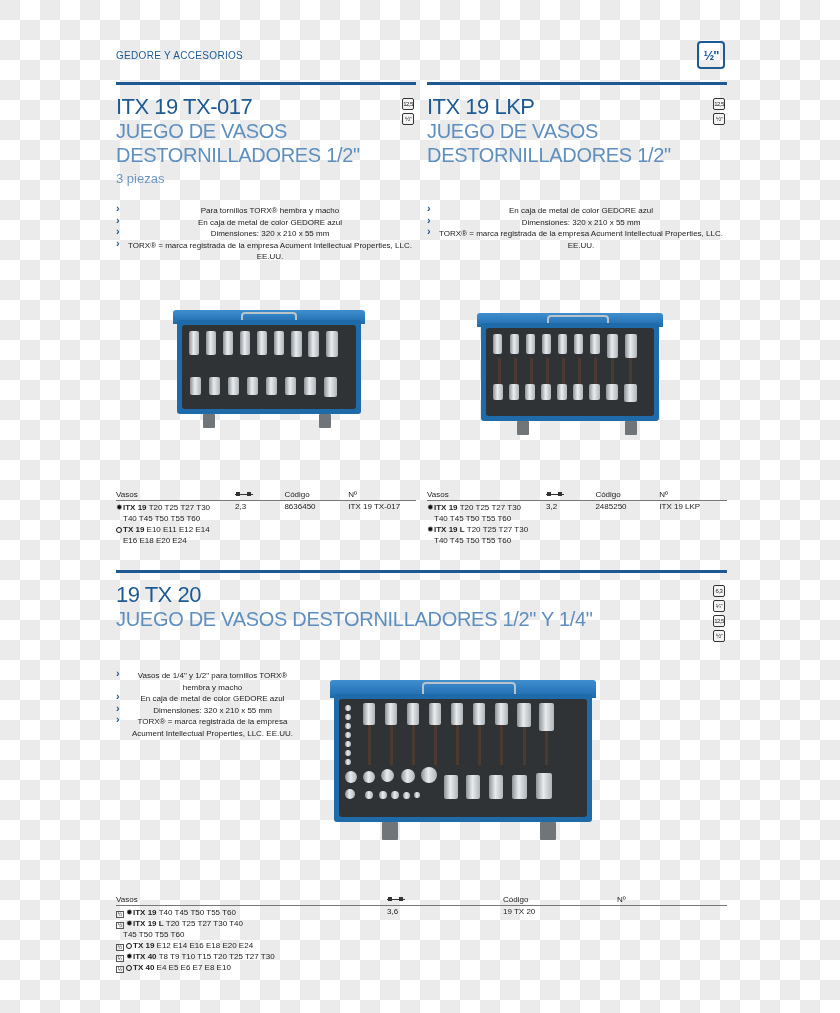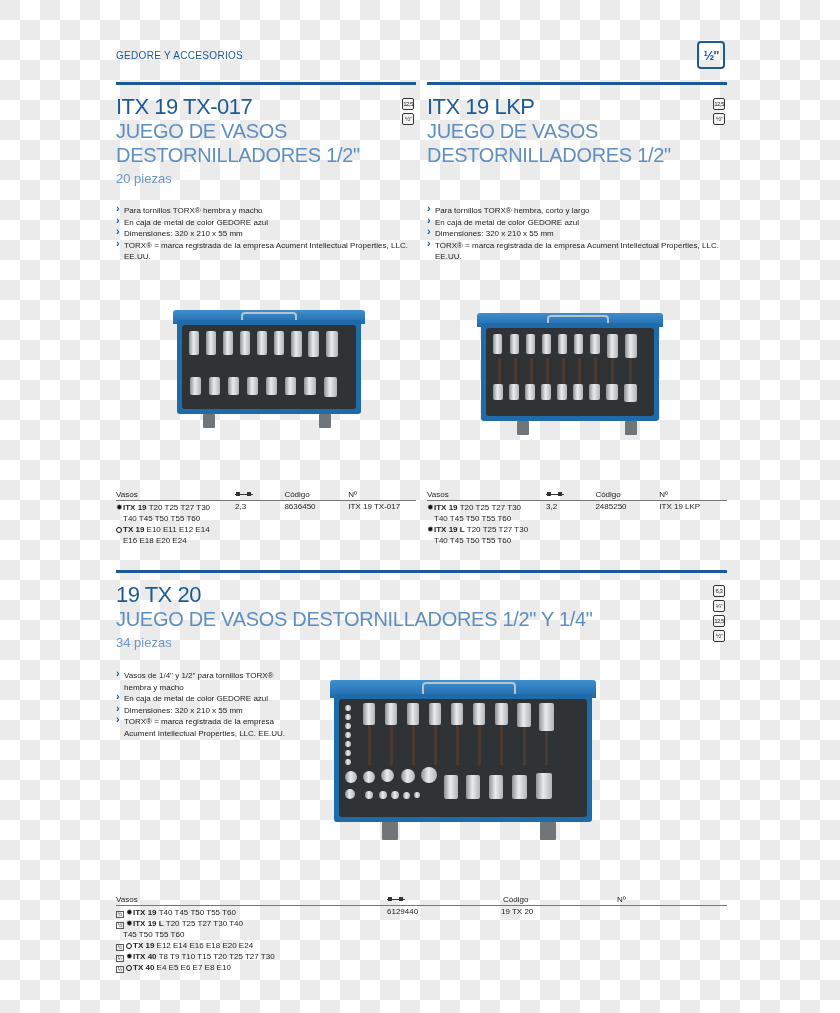--- a/index.html
+++ b/index.html
@@ -23,21 +23,21 @@
     color: #1d5a94; font-size: 13px; font-weight: bold;
     display: flex; align-items: center; justify-content: center;
     font-family: "Liberation Sans Narrow", "Liberation Sans", sans-serif;
     letter-spacing: -1px;
   }
   .rule { height: 3px; background: #1d5a94; }
   .title { font-size: 22px; color: #1d5a94; letter-spacing: -0.5px; line-height: 24px; }
   .subtitle { font-size: 20px; color: #5f8fbf; font-weight: 300; line-height: 24px; letter-spacing: -0.3px; }
   .pieces { font-size: 13px; color: #6d97c2; }
   .features { font-size: 8px; color: #222; line-height: 11.5px; list-style: none; }
-  .features li { position: relative; padding-left: 8px; }
+  .features li { position: relative; padding-left: 8px; text-align: center; }
   .features li::before { content: "\203A"; position: absolute; left: 0; top: -2px; color: #1d5a94; font-weight: bold; font-size: 11px; }
   .mini-badges { display: flex; flex-direction: column; gap: 3px; }
   .mini-badge {
     width: 12px; height: 12px; border: 1px solid #333; border-radius: 2px;
     font-size: 6px; display: flex; align-items: center; justify-content: center;
     color: #222; background: #f4f4f4; letter-spacing: -0.5px;
   }
   .spec-table { font-size: 8px; color: #222; }
   .spec-head { display: flex; border-bottom: 1px solid #777; padding-bottom: 1px; }
   .spec-row { display: flex; padding-top: 1px; }
@@ -69,21 +69,21 @@
 <body>
 
 <div class="abs section-label">GEDORE Y ACCESORIOS</div>
 <div class="abs drive-badge-big">½"</div>
 
 <div class="abs rule" style="left:116px; top:82px; width:300px;"></div>
 <div class="abs" style="left:116px; top:95px; width:300px;">
   <div class="title">ITX 19 TX-017</div>
   <div class="subtitle">JUEGO DE VASOS</div>
   <div class="subtitle">DESTORNILLADORES 1/2"</div>
-  <div class="pieces" style="margin-top:4px;">20 piezas</div>
+  <div class="pieces" style="margin-top:4px;">3 piezas</div>
 </div>
 <div class="abs mini-badges" style="left:402px; top:98px;">
   <div class="mini-badge">12,5</div>
   <div class="mini-badge">½"</div>
 </div>
 <ul class="abs features" style="left:116px; top:205px; width:300px;">
   <li>Para tornillos TORX® hembra y macho</li>
   <li>En caja de metal de color GEDORE azul</li>
   <li>Dimensiones: 320 x 210 x 55 mm</li>
   <li>TORX® = marca registrada de la empresa Acument Intellectual Properties, LLC. EE.UU.</li>
@@ -141,21 +141,20 @@
 <div class="abs" style="left:427px; top:95px; width:290px;">
   <div class="title">ITX 19 LKP</div>
   <div class="subtitle">JUEGO DE VASOS</div>
   <div class="subtitle">DESTORNILLADORES 1/2"</div>
 </div>
 <div class="abs mini-badges" style="left:713px; top:98px;">
   <div class="mini-badge">12,5</div>
   <div class="mini-badge">½"</div>
 </div>
 <ul class="abs features" style="left:427px; top:205px; width:300px;">
-  <li>Para tornillos TORX® hembra, corto y largo</li>
   <li>En caja de metal de color GEDORE azul</li>
   <li>Dimensiones: 320 x 210 x 55 mm</li>
   <li>TORX® = marca registrada de la empresa Acument Intellectual Properties, LLC. EE.UU.</li>
 </ul>
 
 <div class="case" style="left:477px; top:313px; width:186px; height:122px;">
   <div class="case-lid"></div>
   <div class="case-handle" style="left:70px; width:62px;"></div>
   <div class="case-body">
       <div class="case-tray">
@@ -209,21 +208,20 @@
     <div class="col-weight">3,2</div>
     <div class="col-code">2485250</div>
     <div class="col-no">ITX 19 LKP</div>
   </div>
 </div>
 
 <div class="abs rule" style="left:116px; top:570px; width:611px;"></div>
 <div class="abs" style="left:116px; top:583px; width:580px;">
   <div class="title">19 TX 20</div>
   <div class="subtitle">JUEGO DE VASOS DESTORNILLADORES 1/2" Y 1/4"</div>
-  <div class="pieces" style="margin-top:4px;">34 piezas</div>
 </div>
 <div class="abs mini-badges" style="left:713px; top:585px;">
   <div class="mini-badge">6,3</div>
   <div class="mini-badge">¼"</div>
   <div class="mini-badge">12,5</div>
   <div class="mini-badge">½"</div>
 </div>
 <ul class="abs features" style="left:116px; top:670px; width:185px;">
   <li>Vasos de 1/4" y 1/2" para tornillos TORX® hembra y macho</li>
   <li>En caja de metal de color GEDORE azul</li>
@@ -292,16 +290,16 @@
   </div>
   <div class="spec-row">
     <div style="width:271px;">
       <div class="vasos-line"><span class="ic-box">½</span><span class="ic-star">✹</span><b>ITX 19</b> <span>T40 T45 T50 T55 T60</span></div>
       <div class="vasos-line"><span class="ic-box">½</span><span class="ic-star">✹</span><b>ITX 19 L</b> <span>T20 T25 T27 T30 T40</span></div>
       <div class="vasos-line indent"><span>T45 T50 T55 T60</span></div>
       <div class="vasos-line"><span class="ic-box">½</span><span class="ic-ring"></span><b>TX 19</b> <span>E12 E14 E16 E18 E20 E24</span></div>
       <div class="vasos-line"><span class="ic-box">¼</span><span class="ic-star">✹</span><b>ITX 40</b> <span>T8 T9 T10 T15 T20 T25 T27 T30</span></div>
       <div class="vasos-line"><span class="ic-box">¼</span><span class="ic-ring"></span><b>TX 40</b> <span>E4 E5 E6 E7 E8 E10</span></div>
     </div>
-    <div style="width:114px;">6129440</div>
+    <div style="width:116px;">3,6</div>
     <div style="width:100px;">19 TX 20</div>
   </div>
 </div>
 
 </body></html>

